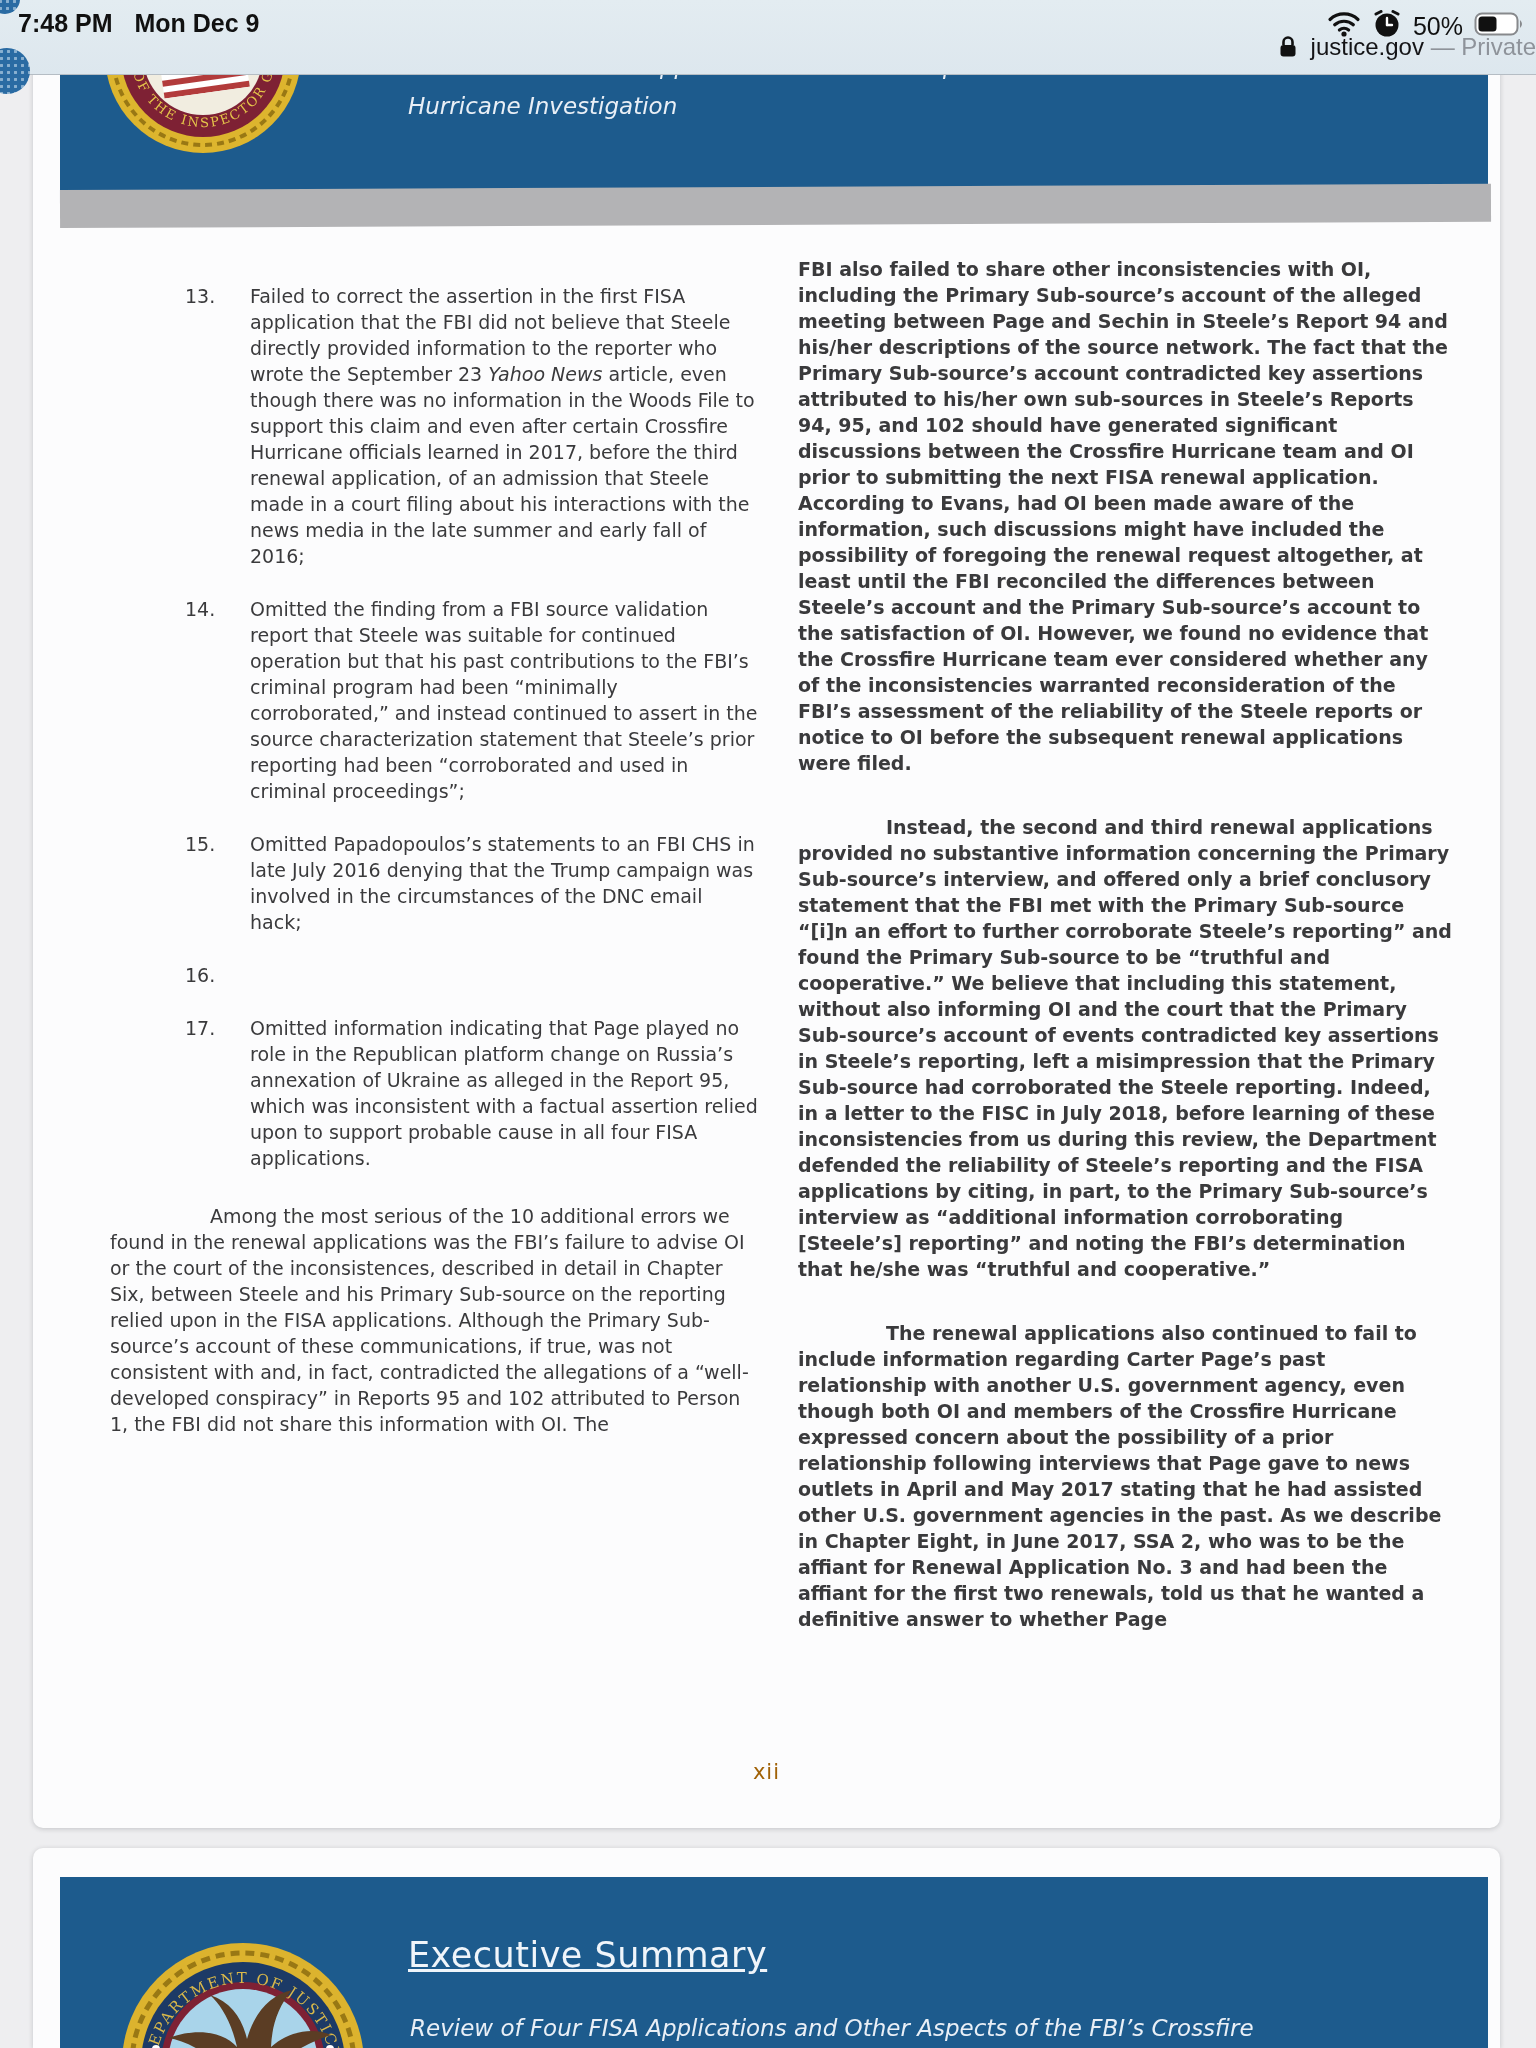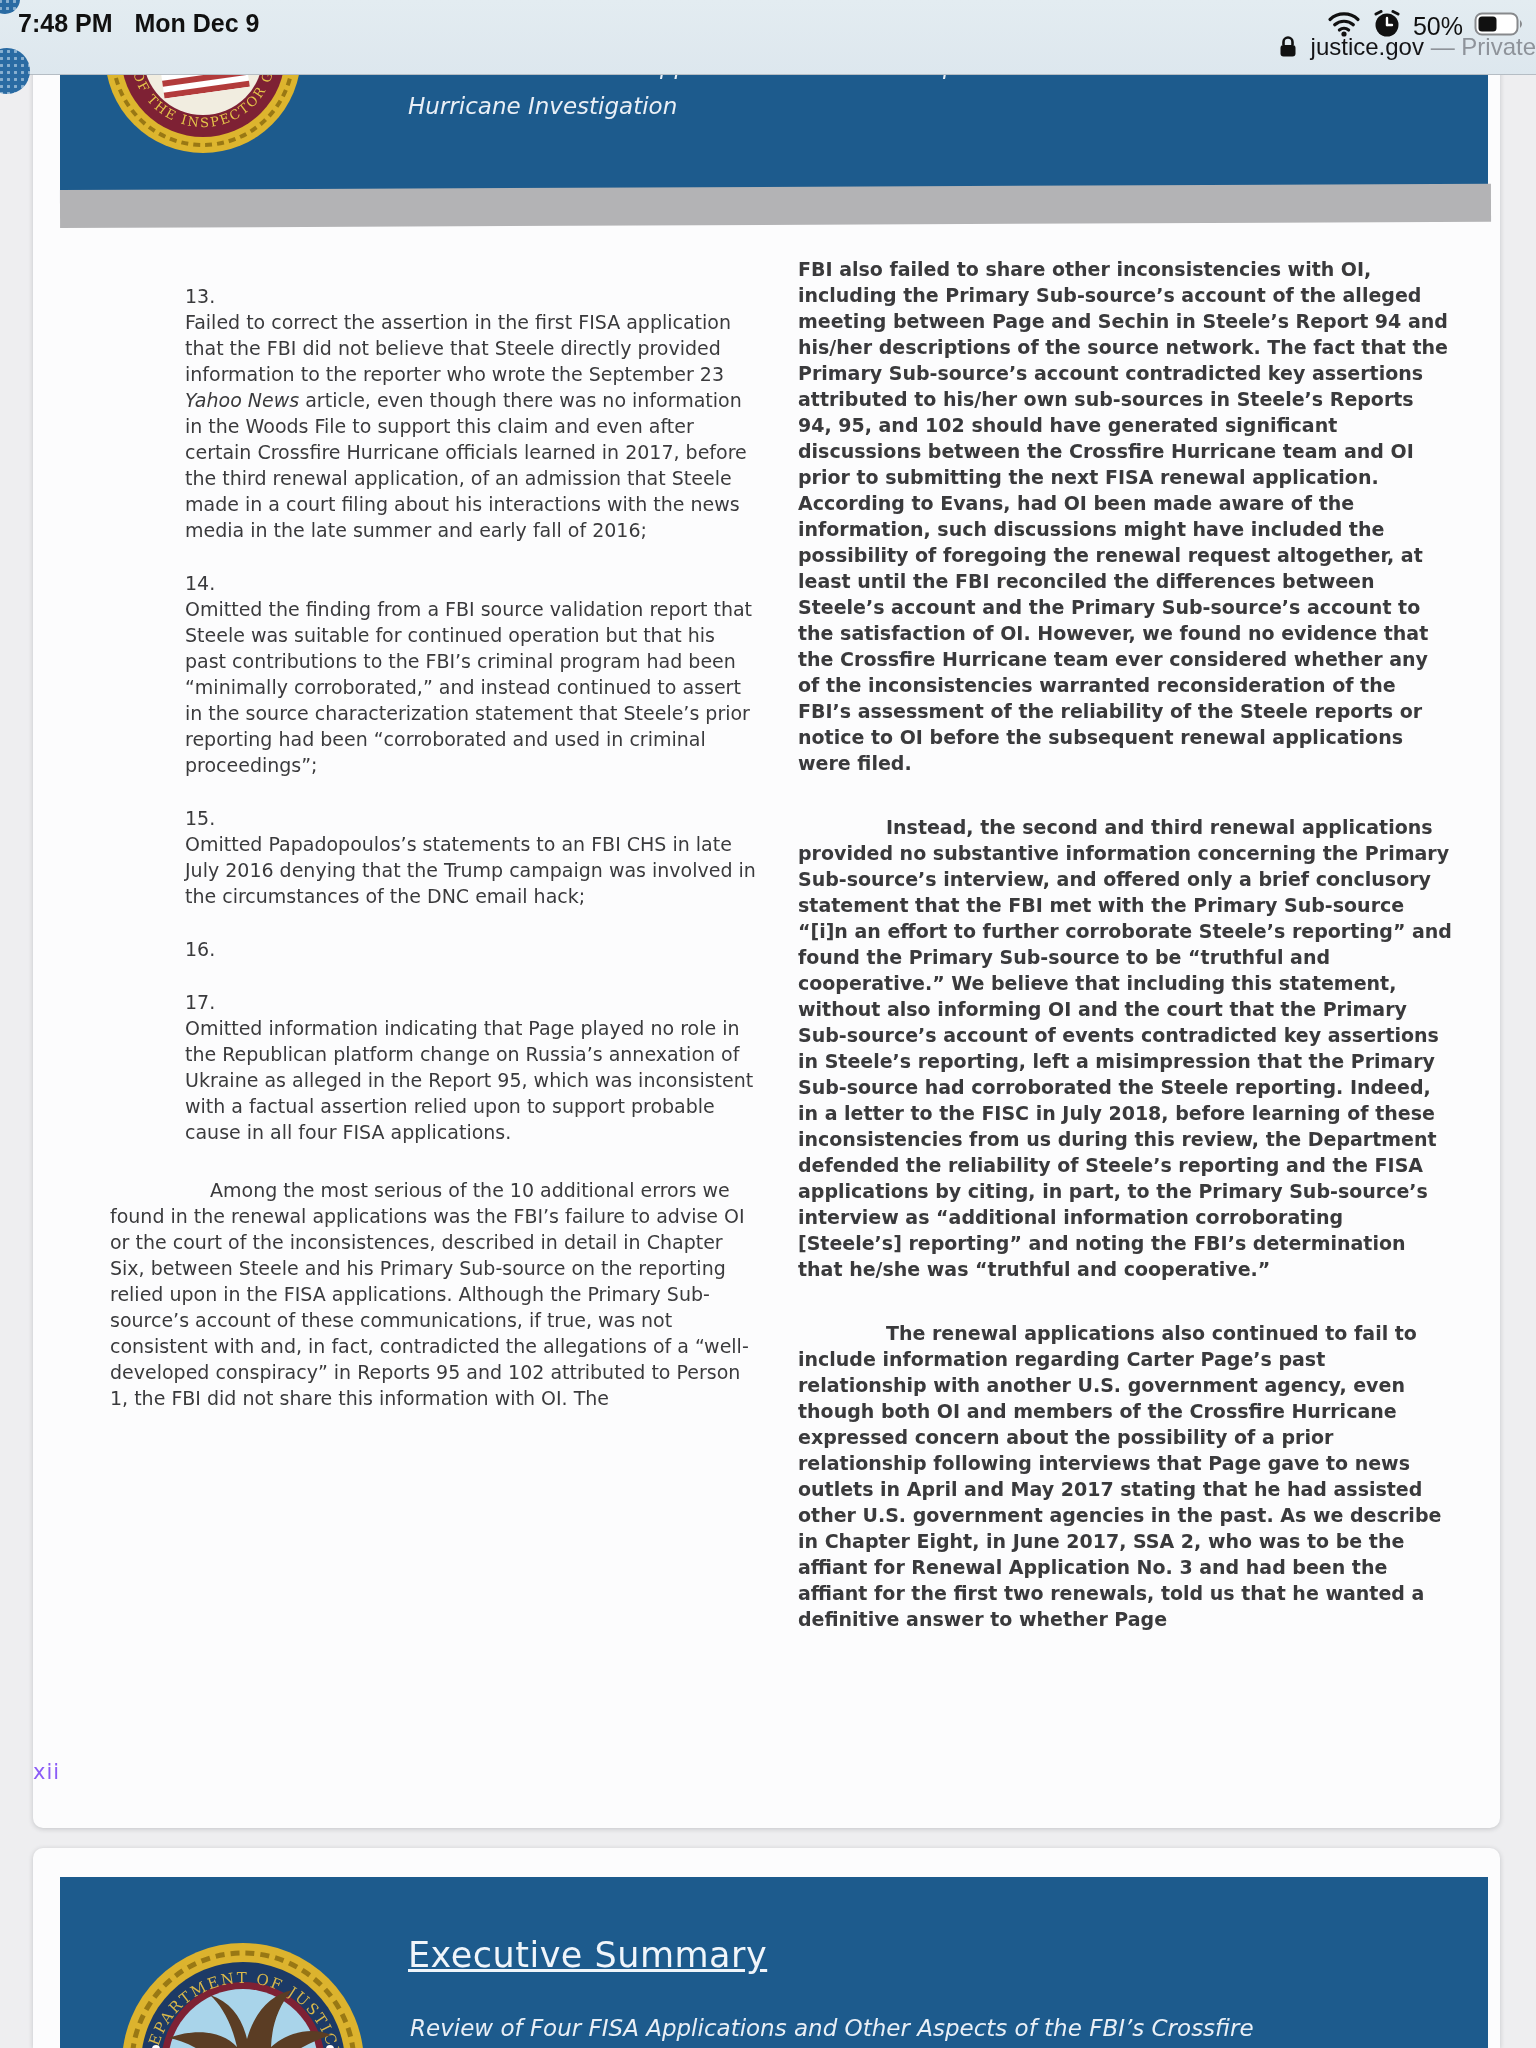--- a/index.html
+++ b/index.html
@@ -46,28 +46,28 @@
 
   .seal{position:absolute;}
   .seal1{left:43px;top:-102px;width:200px;height:200px;}
   .seal2{left:60px;top:64px;width:246px;height:246px;}
 
   
   .col{position:absolute;top:206px;font-size:19px;line-height:26px;text-align:left;}
   .col-left{left:77px;width:648px;}
   .col-right{left:765px;width:655px;}
   .intro{margin-left:140px;}
-  .li{display:flex;padding-left:75px;margin-top:27px;flex-direction:column;}
+  .li{display:flex;padding-left:75px;margin-top:27px;}
   .li .num{width:65px;flex:none;}
   .li .txt{flex:1;}
   .closing{margin-top:32px;text-indent:100px;}
   .rp{margin:0;font-weight:bold;}
   .rp + .rp{margin-top:38px;}
   .indent{text-indent:88px;}
-  .pagenum{position:absolute;top:1710px;left:0;width:100%;font-size:21px;color:#8b5cf6;letter-spacing:1px;}
+  .pagenum{position:absolute;top:1710px;left:0;width:100%;text-align:center;font-size:21px;color:#a16207;letter-spacing:1px;}
 </style>
 </head>
 <body>
 
 <div class="screen">
 
   <div class="page page1">
     <div class="band band1">
       <div class="seal seal1">
         <svg width="200" height="200" viewBox="0 0 200 200">

